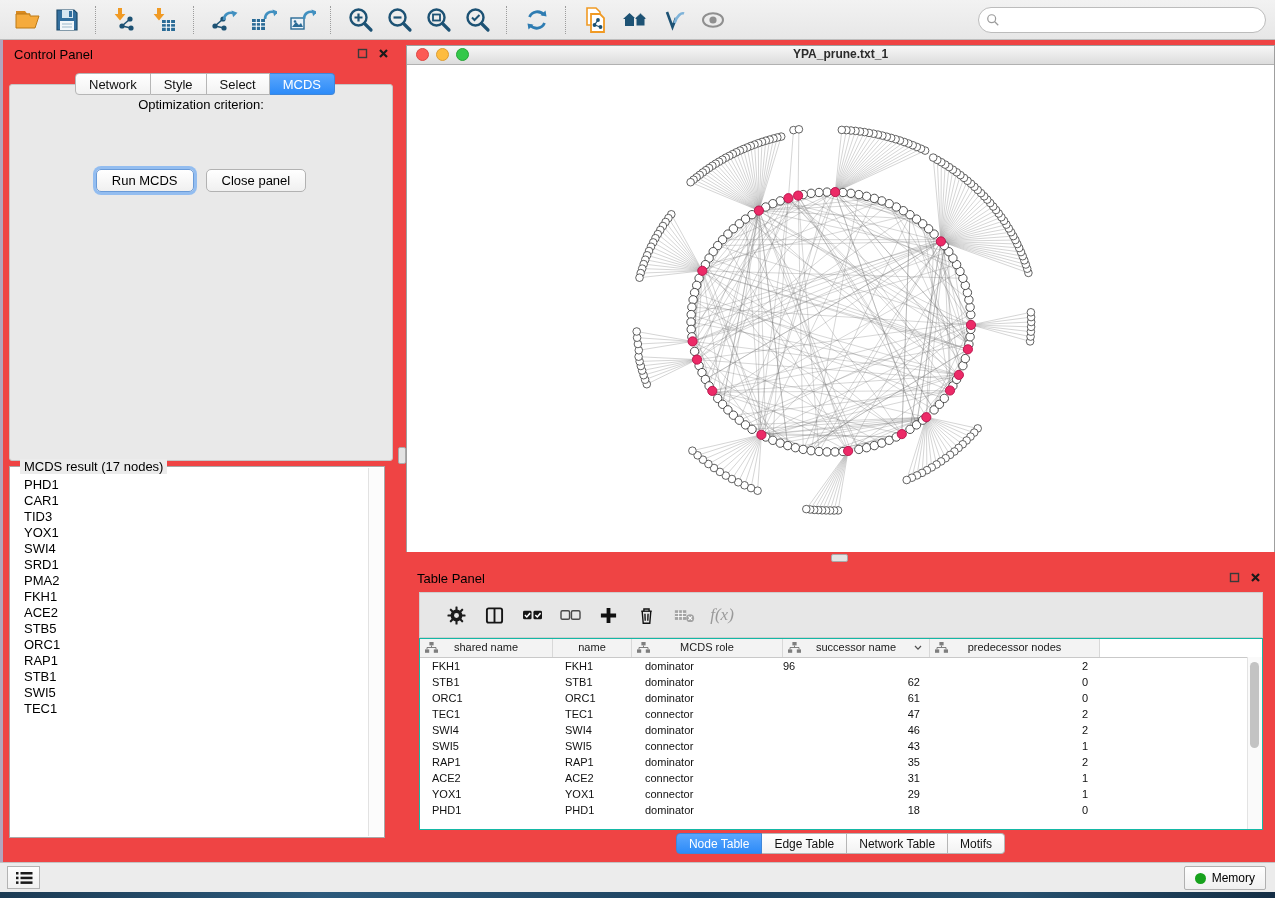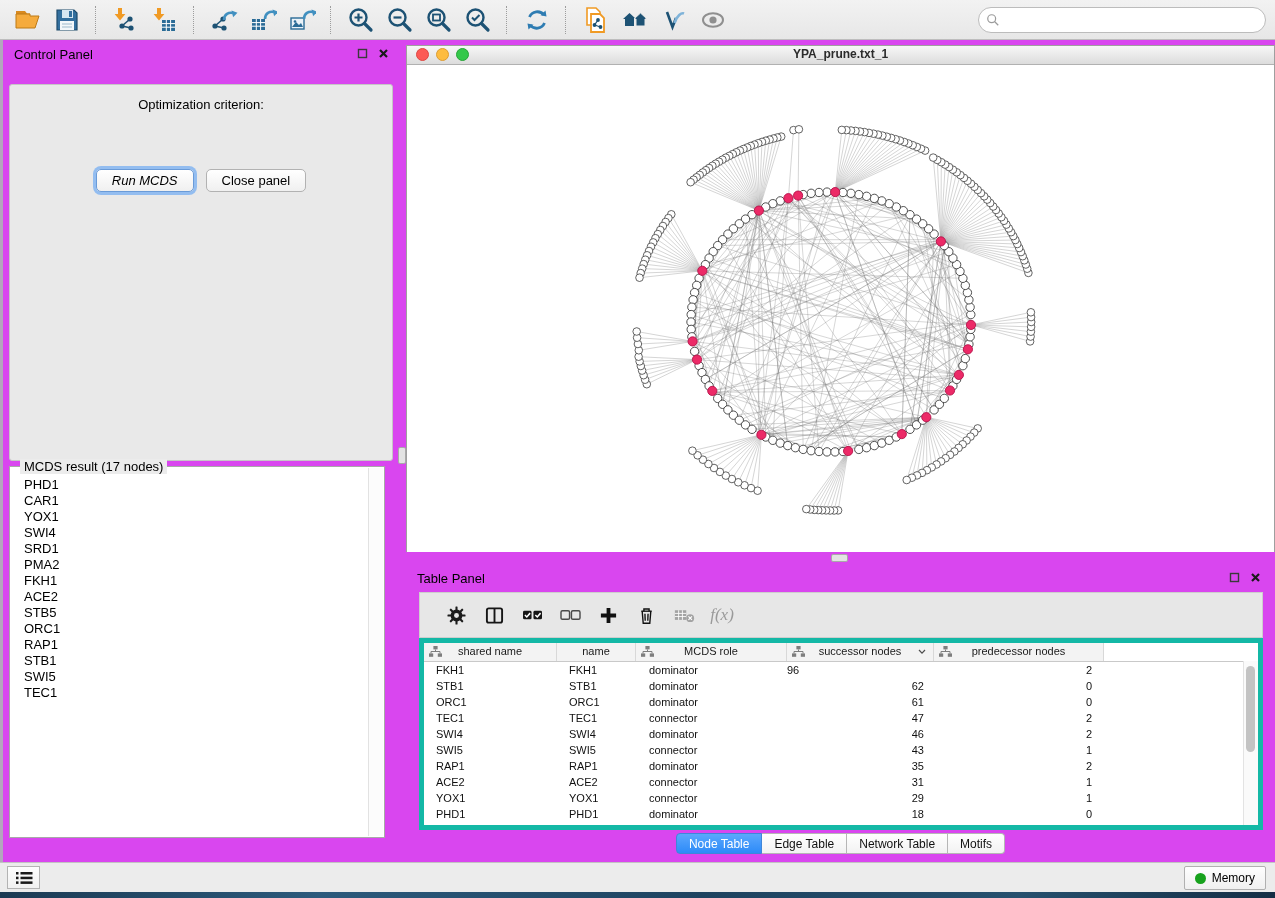--- a/index.html
+++ b/index.html
@@ -1,17 +1,17 @@
 <!DOCTYPE html>
 <html><head>
 <meta charset="utf-8">
 <style>
   html,body{margin:0;padding:0;width:1275px;height:898px;overflow:hidden;
     font-family:"Liberation Sans",sans-serif;background:#ececec;-webkit-font-smoothing:antialiased;}
-  #root{position:relative;width:1275px;height:898px;background:#d946ef;overflow:hidden;}
+  #root{position:relative;width:1275px;height:898px;background:#ef4444;overflow:hidden;}
   .wall-left{position:absolute;left:0;top:40px;width:3px;height:852px;background:#b3a6bd;}
   .wall-bottom{position:absolute;left:0;top:892px;width:1275px;height:6px;
     background:linear-gradient(90deg,#1b3a53,#2c5a7c 25%,#1e4360 55%,#26506e 80%,#142e45);}
   
   .toolbar{position:absolute;left:0;top:0;width:1275px;height:40px;box-sizing:border-box;
     background:linear-gradient(#f2f2f2,#e7e7e7);border-bottom:1px solid #bdbdbd;
     display:flex;align-items:center;padding-left:8px;}
   .tools{display:flex;align-items:center;height:100%;}
   .tool{width:37px;height:34px;background:none;border:none;padding:0;margin:0 1px;
     display:flex;align-items:center;justify-content:center;cursor:default;}
@@ -40,21 +40,21 @@
   .opt-label{margin-top:12px;text-align:center;font-size:13px;color:#000;}
   .dropdown{position:absolute;left:36px;top:50px;width:314px;height:24px;box-sizing:border-box;
     background:#fff;border:1px solid #b9b9b9;border-radius:4px;display:flex;align-items:center;cursor:default;}
   .dropdown .dd-text{flex:1;font-size:13px;padding-left:8px;color:#000;white-space:nowrap;overflow:hidden;}
   .dd-stepper{width:19px;height:22px;border-radius:0 3px 3px 0;background:linear-gradient(#6cb0fb,#2f87f4);
     border-left:1px solid #2f78d8;display:flex;flex-direction:column;align-items:center;justify-content:center;gap:1px;}
   .btn-row{position:absolute;top:84px;left:0;width:100%;display:flex;justify-content:center;gap:12px;}
   .pushbtn{height:23px;box-sizing:border-box;background:linear-gradient(#ffffff,#f0f0f0);
     border:1px solid #b2b2b2;border-radius:5px;font-size:13px;padding:0 15px;color:#000;
     font-family:"Liberation Sans",sans-serif;cursor:default;}
-  .pushbtn.focused{box-shadow:0 0 0 3px rgba(90,160,245,.6);border-color:#6a9bd8;font-style:italic;}
+  .pushbtn.focused{box-shadow:0 0 0 3px rgba(90,160,245,.6);border-color:#6a9bd8;}
   .mcds-box{position:absolute;left:6px;top:426px;width:376px;height:372px;box-sizing:border-box;
     background:#fff;border:1px solid #a8a8a8;}
   .mcds-legend{position:absolute;left:10px;top:-8px;background:#ececec;padding:0 4px;font-size:13px;color:#000;}
   .mcds-list{position:absolute;left:1px;top:10px;right:16px;bottom:2px;overflow:hidden;padding-left:13px;}
   .mcds-item{font-size:13px;line-height:16px;color:#000;}
   .mcds-scroll{position:absolute;right:1px;top:1px;bottom:1px;width:14px;background:#fcfcfc;border-left:1px solid #e2e2e2;}
   
   .netwin{position:absolute;left:406px;top:45px;width:869px;height:507px;box-sizing:border-box;
     background:#fff;border:1px solid #9f9f9f;}
   .net-titlebar{position:relative;height:18px;background:linear-gradient(#f7f7f7,#dcdcdc);
@@ -68,21 +68,21 @@
   .net-canvas{position:relative;width:867px;height:487px;background:#fff;overflow:hidden;}
   .vsplit{position:absolute;left:398px;top:447px;width:8px;height:17px;background:#e3e3e3;border:1px solid #a9a9a9;border-radius:2px;box-sizing:border-box;}
   .hsplit{position:absolute;left:831px;top:554px;width:17px;height:8px;background:#e3e3e3;border:1px solid #a9a9a9;border-radius:2px;box-sizing:border-box;}
   
   .tp{position:absolute;left:406px;top:564px;width:869px;height:298px;}
   .tp-toolbar{position:absolute;left:13px;top:28px;right:12px;height:46px;box-sizing:border-box;
     background:#e7e7e7;border:1px solid #cecece;display:flex;align-items:center;padding-left:17px;}
   .tp-tool{width:38px;height:36px;background:none;border:none;display:flex;align-items:center;justify-content:center;padding:0;}
   .fx{font-family:"Liberation Serif",serif;font-style:italic;font-size:17px;color:#9a9a9a;}
   .tp-table{position:absolute;left:13px;top:74px;right:12px;height:192px;box-sizing:border-box;
-    background:#fff;border:5px solid #14b8a6;overflow:hidden;}
+    background:#fff;border:1px solid #14b8a6;overflow:hidden;}
   .thead{display:flex;height:18px;border-bottom:1px solid #c9c9c9;}
   .th{position:relative;box-sizing:border-box;background:#f3f3f3;border-right:1px solid #d8d8d8;
     font-size:11px;color:#1a1a1a;text-align:center;line-height:17px;flex:0 0 auto;}
   .th .hier{position:absolute;left:5px;top:3px;}
   .th .sortchev{position:absolute;right:7px;top:6px;}
   .th-fill{flex:1;background:#fff;}
   .trow{display:flex;height:16px;}
   .td{box-sizing:border-box;font-size:11px;color:#111;line-height:16px;flex:0 0 auto;
     white-space:nowrap;overflow:hidden;}
   .tscroll{position:absolute;right:0;top:18px;bottom:0;width:14px;background:#fafafa;border-left:1px solid #e3e3e3;}
@@ -327,32 +327,39 @@
             <rect x="1.5" y="1.5" width="8" height="8" fill="none" stroke="#3a3a3a" stroke-width="1.4"></rect>
           </svg>
         </button>
         <button class="pbtn">
           <svg width="11" height="11" viewBox="0 0 11 11">
             <path d="M2 2l7 7M9 2l-7 7" stroke="#1a1a1a" stroke-width="2.2"></path>
           </svg>
         </button>
       </span>
     </div>
+    <div class="seg cp-tabs">
+        <button class="seg-btn">Network</button>
+        <button class="seg-btn">Style</button>
+        <button class="seg-btn">Select</button>
+        <button class="seg-btn sel">MCDS</button>
+      </div>
     <div class="cp-content">
       <div class="opt-label">Optimization criterion:</div>
       <div class="btn-row">
         <button class="pushbtn focused">Run MCDS</button>
         <button class="pushbtn">Close panel</button>
       </div>
     </div>
     <div class="mcds-box">
       <span class="mcds-legend">MCDS result (17 nodes)</span>
       <div class="mcds-list">
           <div class="mcds-item">PHD1</div>
           <div class="mcds-item">CAR1</div>
+          <div class="mcds-item">TID3</div>
           <div class="mcds-item">YOX1</div>
           <div class="mcds-item">SWI4</div>
           <div class="mcds-item">SRD1</div>
           <div class="mcds-item">PMA2</div>
           <div class="mcds-item">FKH1</div>
           <div class="mcds-item">ACE2</div>
           <div class="mcds-item">STB5</div>
           <div class="mcds-item">ORC1</div>
           <div class="mcds-item">RAP1</div>
           <div class="mcds-item">STB1</div>
@@ -1155,21 +1162,21 @@
             </span><span>MCDS role</span></div>
           <div class="th" style="width: 147px;"><span class="hier">
               <svg width="13" height="11" viewBox="0 0 13 11">
                 <path d="M6.5 3.5v2M2 7.5V5.5h9v2" fill="none" stroke="#7e7e7e" stroke-width="1"></path>
                 <g fill="#7e7e7e">
                   <rect x="4.4" y="0" width="4.2" height="3.4"></rect>
                   <rect x="0" y="7.4" width="4.2" height="3.4"></rect>
                   <rect x="8.8" y="7.4" width="4.2" height="3.4"></rect>
                 </g>
               </svg>
-            </span><span>successor nodes</span><span class="sortchev">
+            </span><span>successor name</span><span class="sortchev">
               <svg width="8" height="6" viewBox="0 0 8 6">
                 <path d="M1 1l3 3.2L7 1" fill="none" stroke="#4e4e4e" stroke-width="1.2"></path>
               </svg>
             </span></div>
           <div class="th" style="width: 170px;"><span class="hier">
               <svg width="13" height="11" viewBox="0 0 13 11">
                 <path d="M6.5 3.5v2M2 7.5V5.5h9v2" fill="none" stroke="#7e7e7e" stroke-width="1"></path>
                 <g fill="#7e7e7e">
                   <rect x="4.4" y="0" width="4.2" height="3.4"></rect>
                   <rect x="0" y="7.4" width="4.2" height="3.4"></rect>

